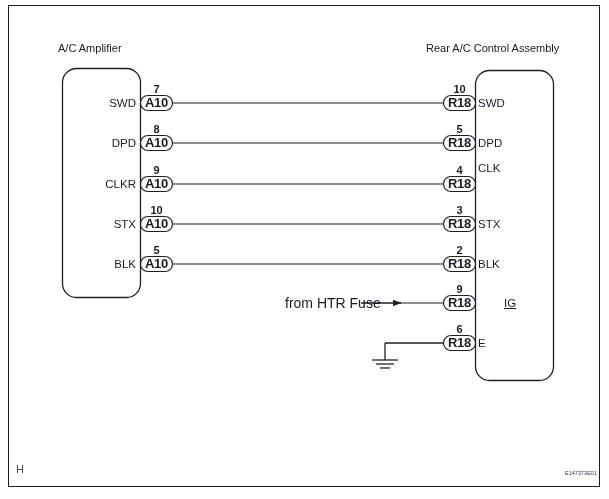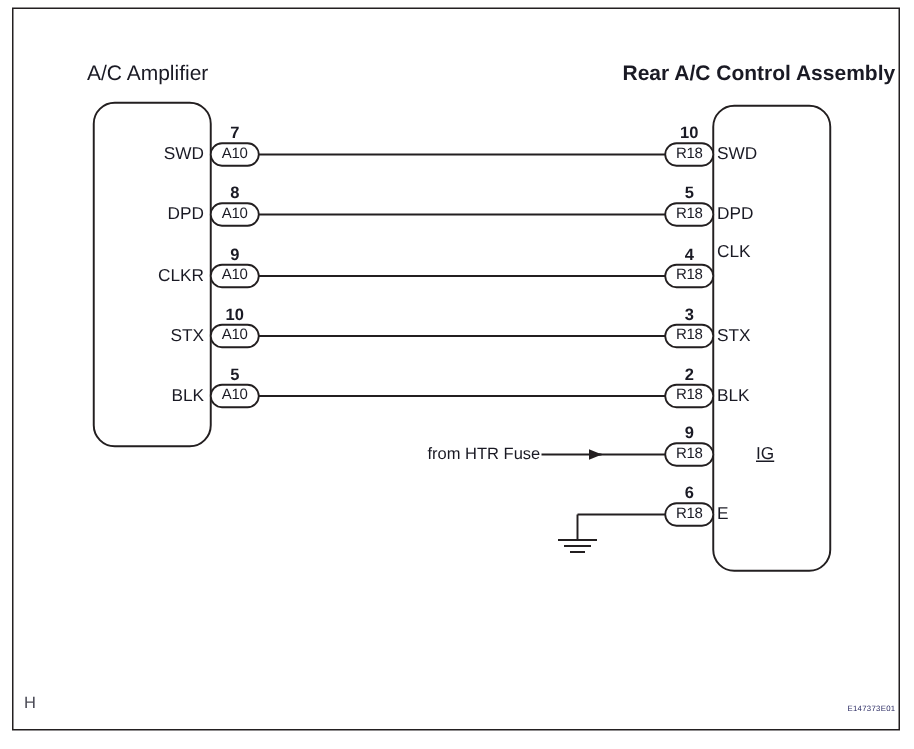--- a/index.html
+++ b/index.html
@@ -27,34 +27,34 @@
   }
   #diagram-canvas {
     position: absolute;
     left: 0;
     top: 0;
     width: 609px;
     height: 499px;
   }
   .lbl {
     position: absolute;
-    font-size: 11px;
+    font-size: 14px;
     line-height: 12px;
     white-space: nowrap;
     color: #1a1a24;
   }
-  .title-lbl { font-size: 14px; }
+  .title-lbl { font-size: 11px; }
   .pin-num {
     font-size: 11px;
     font-weight: bold;
     text-align: center;
   }
   .term-text {
-    font-size: 10px;
-    font-weight: normal;
+    font-size: 13px;
+    font-weight: bold;
     text-align: center;
     letter-spacing: -0.2px;
   }
   .side-name-left {
     font-size: 11.5px;
     text-align: right;
   }
   .side-name-right {
     font-size: 11.5px;
     text-align: left;
@@ -130,21 +130,21 @@
     <rect x="443.5" y="135.5" width="32" height="15" rx="7.5" ry="7.5" fill="#fff" stroke="#231f20" stroke-width="1.2"></rect>
     <rect x="443.5" y="176.5" width="32" height="15" rx="7.5" ry="7.5" fill="#fff" stroke="#231f20" stroke-width="1.2"></rect>
     <rect x="443.5" y="216.5" width="32" height="15" rx="7.5" ry="7.5" fill="#fff" stroke="#231f20" stroke-width="1.2"></rect>
     <rect x="443.5" y="256.5" width="32" height="15" rx="7.5" ry="7.5" fill="#fff" stroke="#231f20" stroke-width="1.2"></rect>
     <rect x="443.5" y="295.5" width="32" height="15" rx="7.5" ry="7.5" fill="#fff" stroke="#231f20" stroke-width="1.2"></rect>
     <rect x="443.5" y="335.5" width="32" height="15" rx="7.5" ry="7.5" fill="#fff" stroke="#231f20" stroke-width="1.2"></rect>
   </g>
 </svg>
 
 <div class="lbl title-lbl" style="left:58px; top:42px;">A/C Amplifier</div>
-<div class="lbl title-lbl" style="left:415px; top:42px;font-weight:bold;">Rear A/C Control Assembly</div>
+<div class="lbl title-lbl" style="left:426px; top:42px;">Rear A/C Control Assembly</div>
 
 <div class="lbl pin-num" style="left:141px; top:83px; width:31px;">7</div>
 <div class="lbl pin-num" style="left:141px; top:123px; width:31px;">8</div>
 <div class="lbl pin-num" style="left:141px; top:164px; width:31px;">9</div>
 <div class="lbl pin-num" style="left:141px; top:204px; width:31px;">10</div>
 <div class="lbl pin-num" style="left:141px; top:244px; width:31px;">5</div>
 
 <div class="lbl term-text" style="left:141px; top:97px; width:31px;">A10</div>
 <div class="lbl term-text" style="left:141px; top:137px; width:31px;">A10</div>
 <div class="lbl term-text" style="left:141px; top:178px; width:31px;">A10</div>

